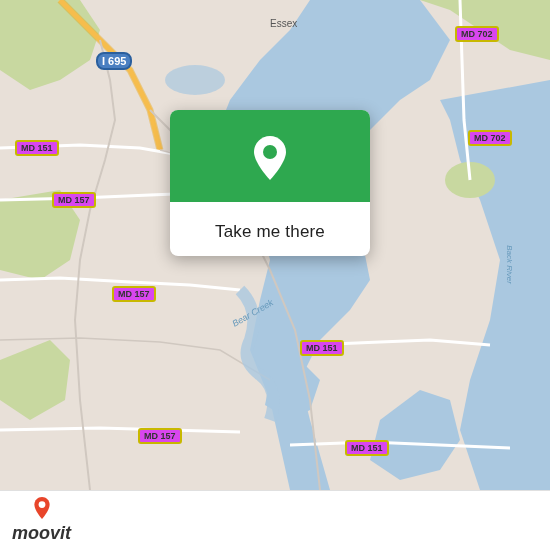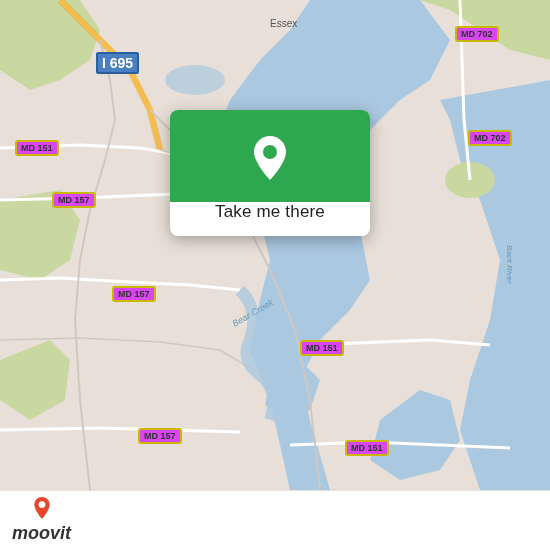--- a/index.html
+++ b/index.html
@@ -54,21 +54,21 @@
     .location-pin {
       width: 52px;
       height: 52px;
       position: relative;
     }
 
     .popup-label {
       font-size: 17px;
       font-weight: 500;
       color: #222;
-      padding: 0 0 14px;
+      padding: 20px 0 14px;
       letter-spacing: 0.01em;
     }
 
     
     .popup-card::after {
       content: '';
       position: absolute;
       bottom: -14px;
       left: 50%;
       transform: translateX(-50%);
@@ -132,22 +132,22 @@
       padding: 1px 4px;
       white-space: nowrap;
       text-align: right;
     }
 
     .road-badge-blue {
       background: #4a7fc1;
       border: 2px solid #2a5f9e;
       color: white;
       position: absolute;
-      border-radius: 2px;
-      font-size: 14px;
+      border-radius: 8px;
+      font-size: 11px;
       font-weight: bold;
       padding: 1px 4px;
       white-space: nowrap;
     }
 
     .place-label {
       position: absolute;
       font-size: 10px;
       color: #555;
       font-weight: 500;

